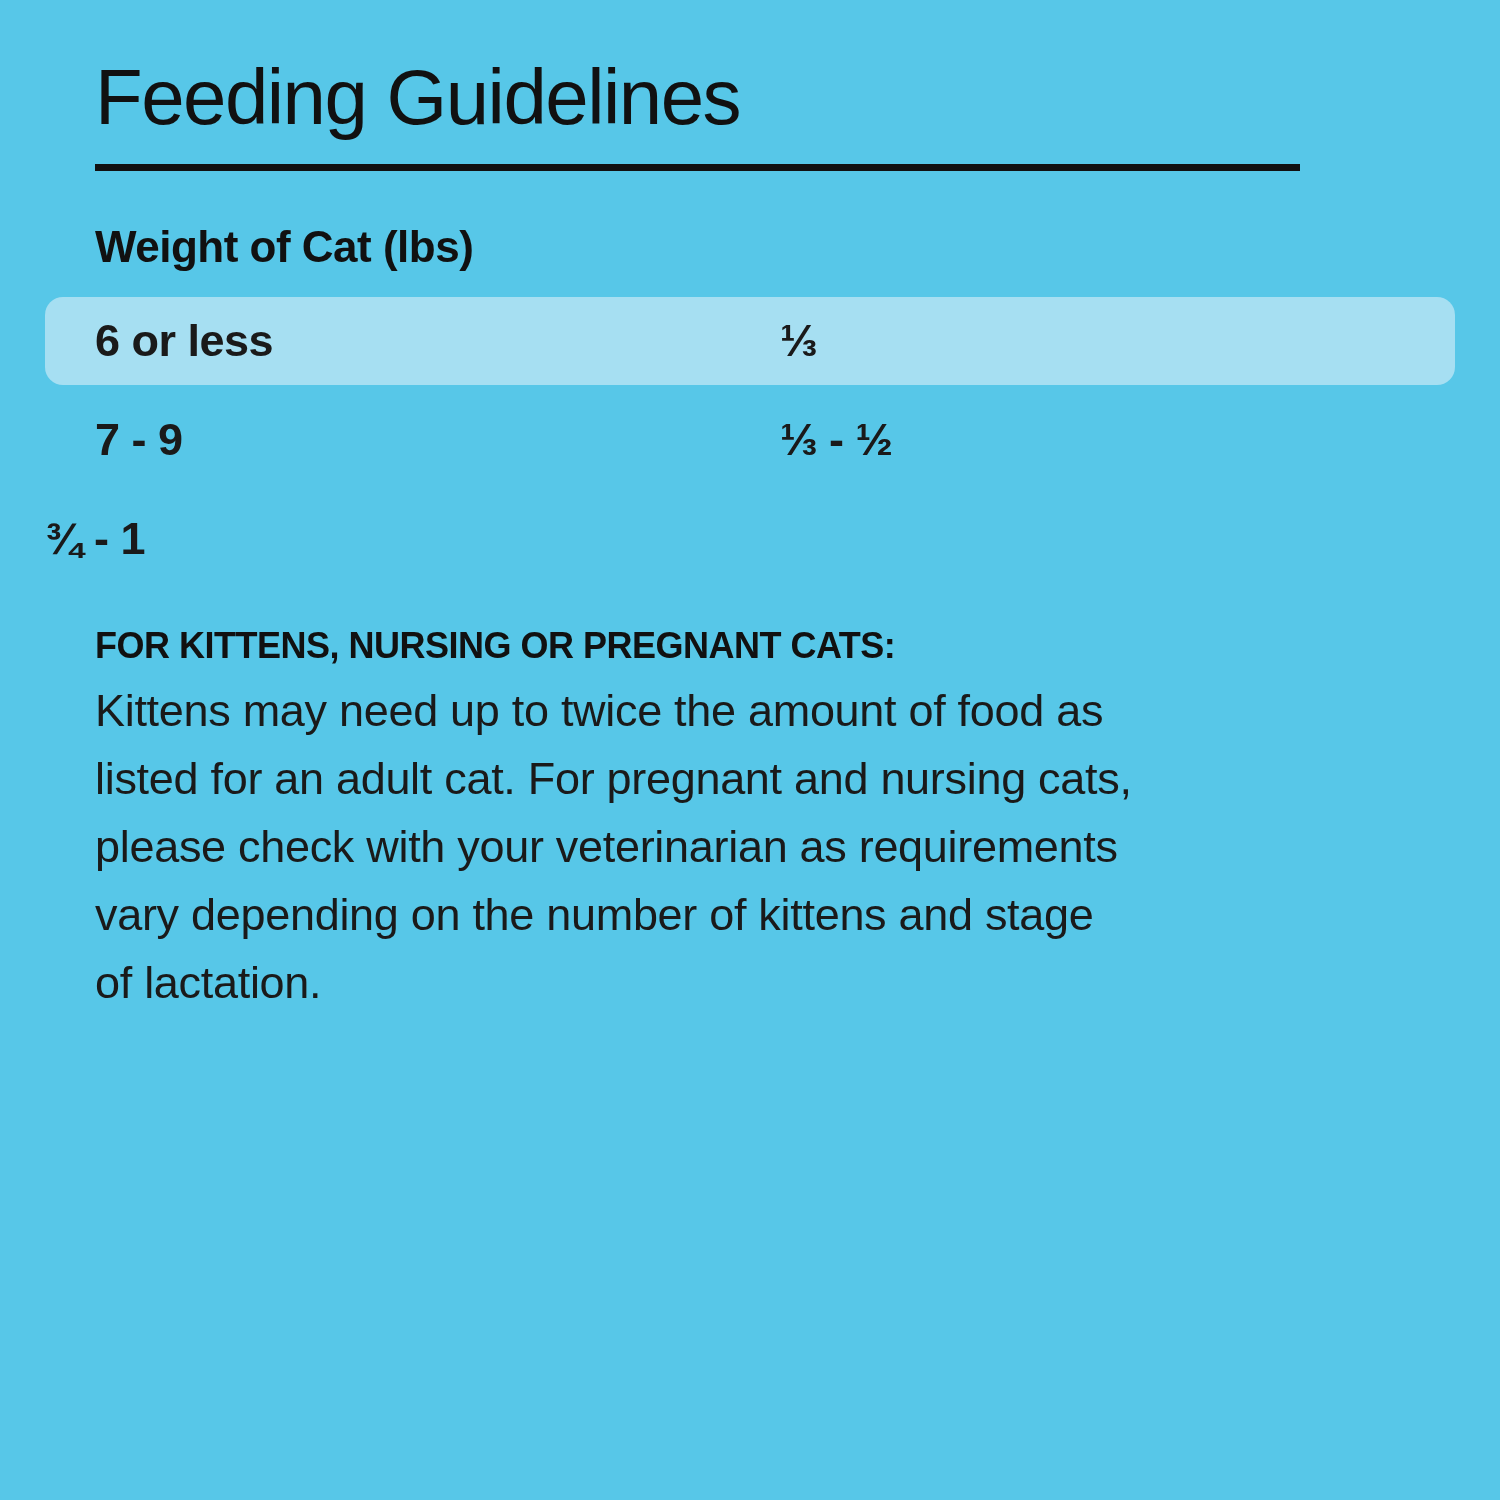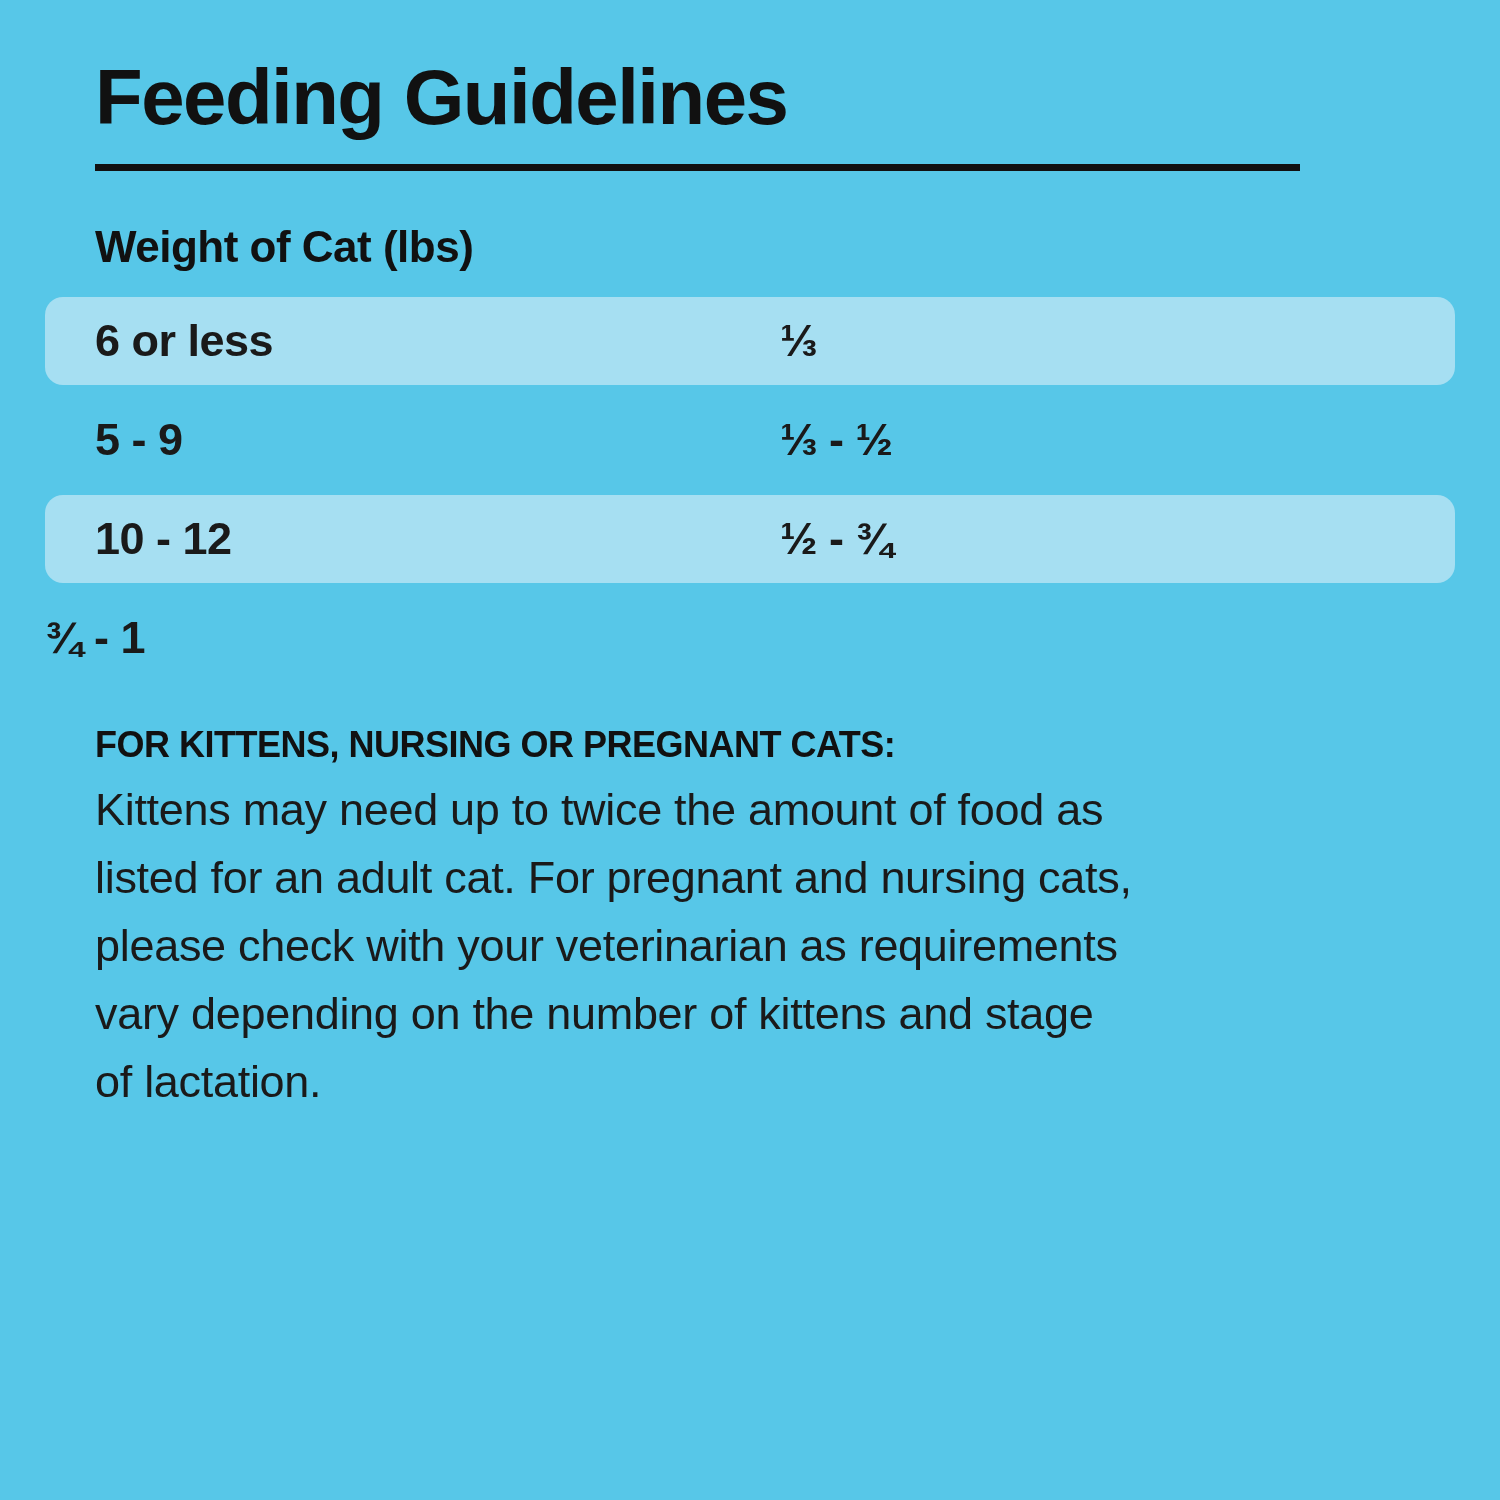--- a/index.html
+++ b/index.html
@@ -8,21 +8,21 @@
     height: 1500px;
     background: #57C7E8;
     font-family: "Liberation Sans", "DejaVu Sans", sans-serif;
     color: #1A1A1A;
     overflow: hidden;
     position: relative;
   }
   .page-title {
     margin: 58px 8px 0 95px;
     font-size: 78px;
-    font-weight: 700;
+    font-weight: 400;
     letter-spacing: -1.5px;
     line-height: 1.0;
     color: #111111;
   }
   .title-rule {
     margin: 28px 0 0 95px;
     width: 1205px;
     height: 7px;
     background: #111111;
     border: none;
@@ -94,28 +94,24 @@
   <div class="t-row header">
     <div class="cell-weight">Weight of Cat (lbs)</div>
   </div>
 
   <div class="t-row band">
     <div class="cell-weight">6 or less</div>
     <div class="cell-serving">⅓</div>
   </div>
 
   <div class="t-row">
-    <div class="cell-weight">5 - 9</div>
+    <div class="cell-weight">7 - 9</div>
     <div class="cell-serving">⅓ - ½</div>
   </div>
 
-  <div class="t-row band">
-    <div class="cell-weight">10 - 12</div>
-    <div class="cell-serving">½ - ¾</div>
-  </div>
 
   <div class="t-row">
     <div class="cell-serving">¾ - 1</div>
   </div>
 
 </div>
 
 <div class="note">
   <div class="note-heading">FOR KITTENS, NURSING OR PREGNANT CATS:</div>
   <div class="note-body">Kittens may need up to twice the amount of food as

